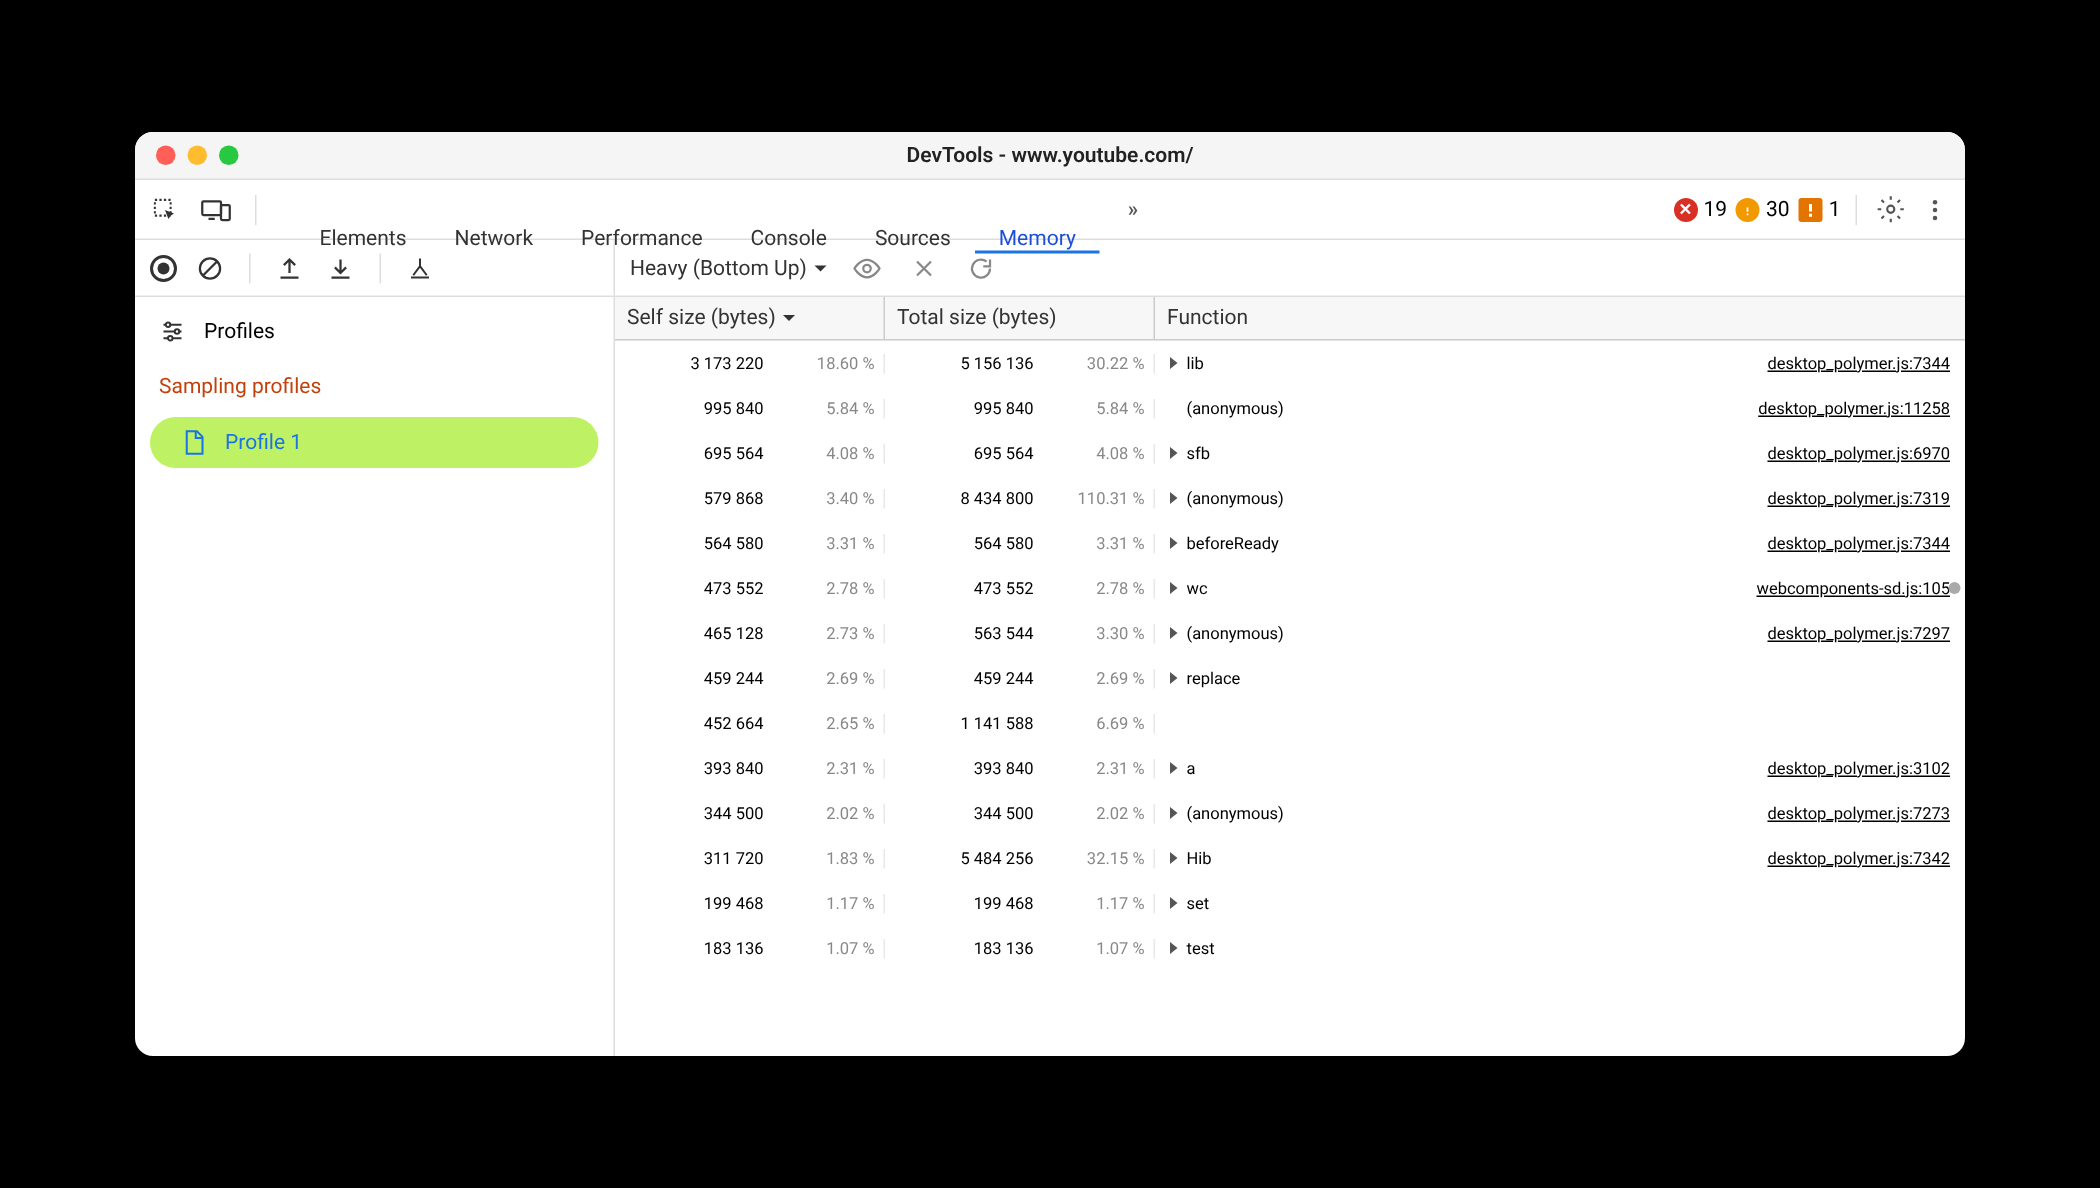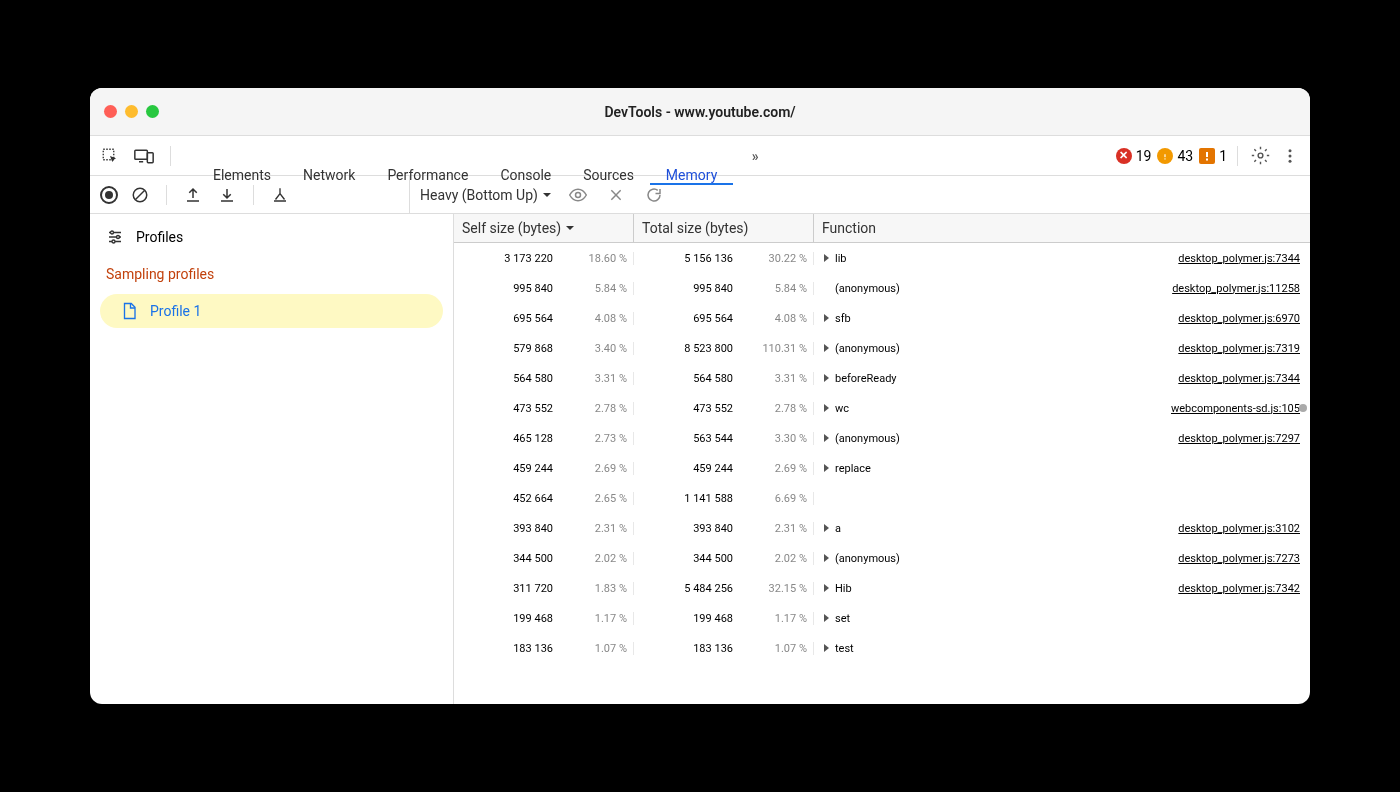--- a/index.html
+++ b/index.html
@@ -17,21 +17,21 @@
       width: 1220px;
       height: 616px;
       background: #fff;
       border-radius: 12px;
       overflow: hidden;
       box-shadow: 0 20px 60px rgba(0,0,0,0.5);
       display: flex;
       flex-direction: column;
     }
     .titlebar {
-      height: 48px;
+      height: 32px;
       background: #f5f5f5;
       border-bottom: 1px solid #ddd;
       display: flex;
       align-items: center;
       padding: 0 14px;
       position: relative;
     }
     .traffic-lights { display: flex; gap: 8px; }
     .tl { width: 13px; height: 13px; border-radius: 50%; }
     .tl-red { background: #ff5f57; }
@@ -112,39 +112,39 @@
       padding: 0 10px; gap: 14px;
       color: #333;
     }
     .dropdown-label { cursor: pointer; display: flex; align-items: center; gap: 4px;}
     .panel-body {
       flex: 1;
       display: flex;
       overflow: hidden;
     }
     .sidebar {
-      width: 364px;
+      width: 320px;
       border-right: 1px solid #ddd;
       padding-top: 4px;
     }
     .sidebar-row {
       display: flex; align-items: center; gap: 12px;
       padding: 10px 16px;
       cursor: pointer;
     }
     .sidebar-heading {
       padding: 10px 16px;
       color: #c2410c;
     }
     .profile-item {
       display: flex; align-items: center; gap: 12px;
       padding: 8px 20px;
       margin: 2px 10px;
       border-radius: 18px;
-      background: #fef9c3;
+      background: #bef264;
       color: #1a73e8;
       cursor: pointer;
     }
     .profile-icon {
       width: 18px; height: 18px;
       color: #1a73e8;
     }
     .main {
       flex: 1;
       display: flex;
@@ -277,21 +277,21 @@
         <span>19</span>
       </div>
       <div class="badge-group">
         <div class="badge-icon bi-warn">
           <svg width="14" height="14" viewBox="0 0 24 24">
               <path d="M12 2 L22 20 H2 Z" fill="#f29900"></path>
               <rect x="11" y="9" width="2" height="5" fill="#fff"></rect>
               <rect x="11" y="16" width="2" height="2" fill="#fff"></rect>
             </svg>
         </div>
-        <span>43</span>
+        <span>30</span>
       </div>
       <div class="badge-group">
         <div class="badge-icon bi-issue">
           <svg width="12" height="12" viewBox="0 0 24 24">
               <rect width="24" height="24" fill="#e37400"></rect>
               <rect x="10" y="4" width="4" height="10" fill="#fff"></rect>
               <rect x="10" y="17" width="4" height="4" fill="#fff"></rect>
             </svg>
         </div>
         <span>1</span>
@@ -447,21 +447,21 @@
               <span class="func-name">sfb</span>
               <span class="func-link">desktop_polymer.js:6970</span>
             </div>
           </div>
           <div class="row">
             <div class="cell-self">
               <span class="val">579 868</span>
               <span class="pct">3.40 %</span>
             </div>
             <div class="cell-total">
-              <span class="val">8 523 800</span>
+              <span class="val">8 434 800</span>
               <span class="pct">110.31 %</span>
             </div>
             <div class="cell-func">
               <div class="tri"></div>
               <span class="func-name">(anonymous)</span>
               <span class="func-link">desktop_polymer.js:7319</span>
             </div>
           </div>
           <div class="row">
             <div class="cell-self">

